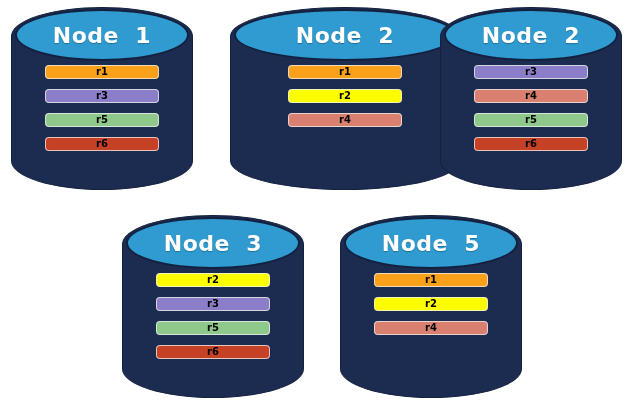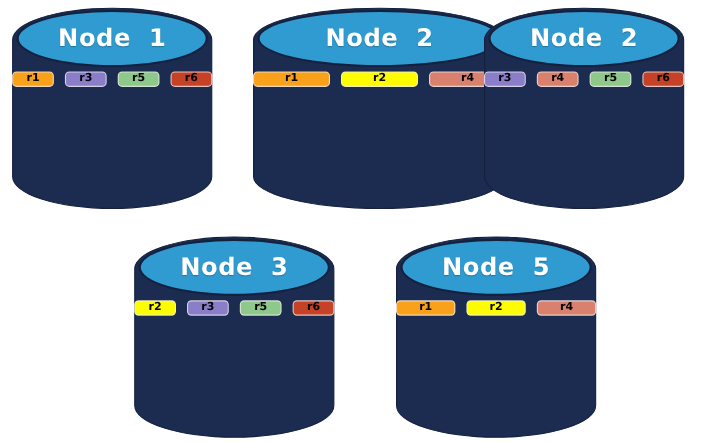--- a/index.html
+++ b/index.html
@@ -17,21 +17,21 @@
   }
   .node {
     position: absolute;
     width: 182px;
     height: 183px;
   }
   .node-1 { left: 11px;  top: 7px;   }
   .node-2 { left: 230px; top: 7px; padding-left: 48px;   }
   .node-3 { left: 440px; top: 7px;   }
   .node-4 { left: 122px; top: 215px; }
-  .node-5 { left: 360px; top: 215px; }
+  .node-5 { left: 340px; top: 215px; }
 
   .cyl-body {
     position: absolute;
     inset: 0;
     background: var(--cyl-body, #1C2B50);
     border: 1px solid var(--cyl-outline, #13213F);
     border-radius: 50% / 16%;
     box-sizing: border-box;
   }
   .cyl-top {
@@ -55,20 +55,21 @@
     letter-spacing: 0.5px;
     white-space: pre;
     text-shadow: 0 1px 1px rgba(0,0,0,0.25);
   }
   .bars {
     position: absolute;
     top: 58px;
     left: 0;
     right: 0;
     display: flex;
+    flex-direction: column;
     align-items: center;
     gap: 10px;
   }
   .bar {
     width: 114px;
     height: 14px;
     border-radius: 4px;
     border: 1px solid rgba(240,240,240,0.75);
     box-sizing: border-box;
     color: #000000;

